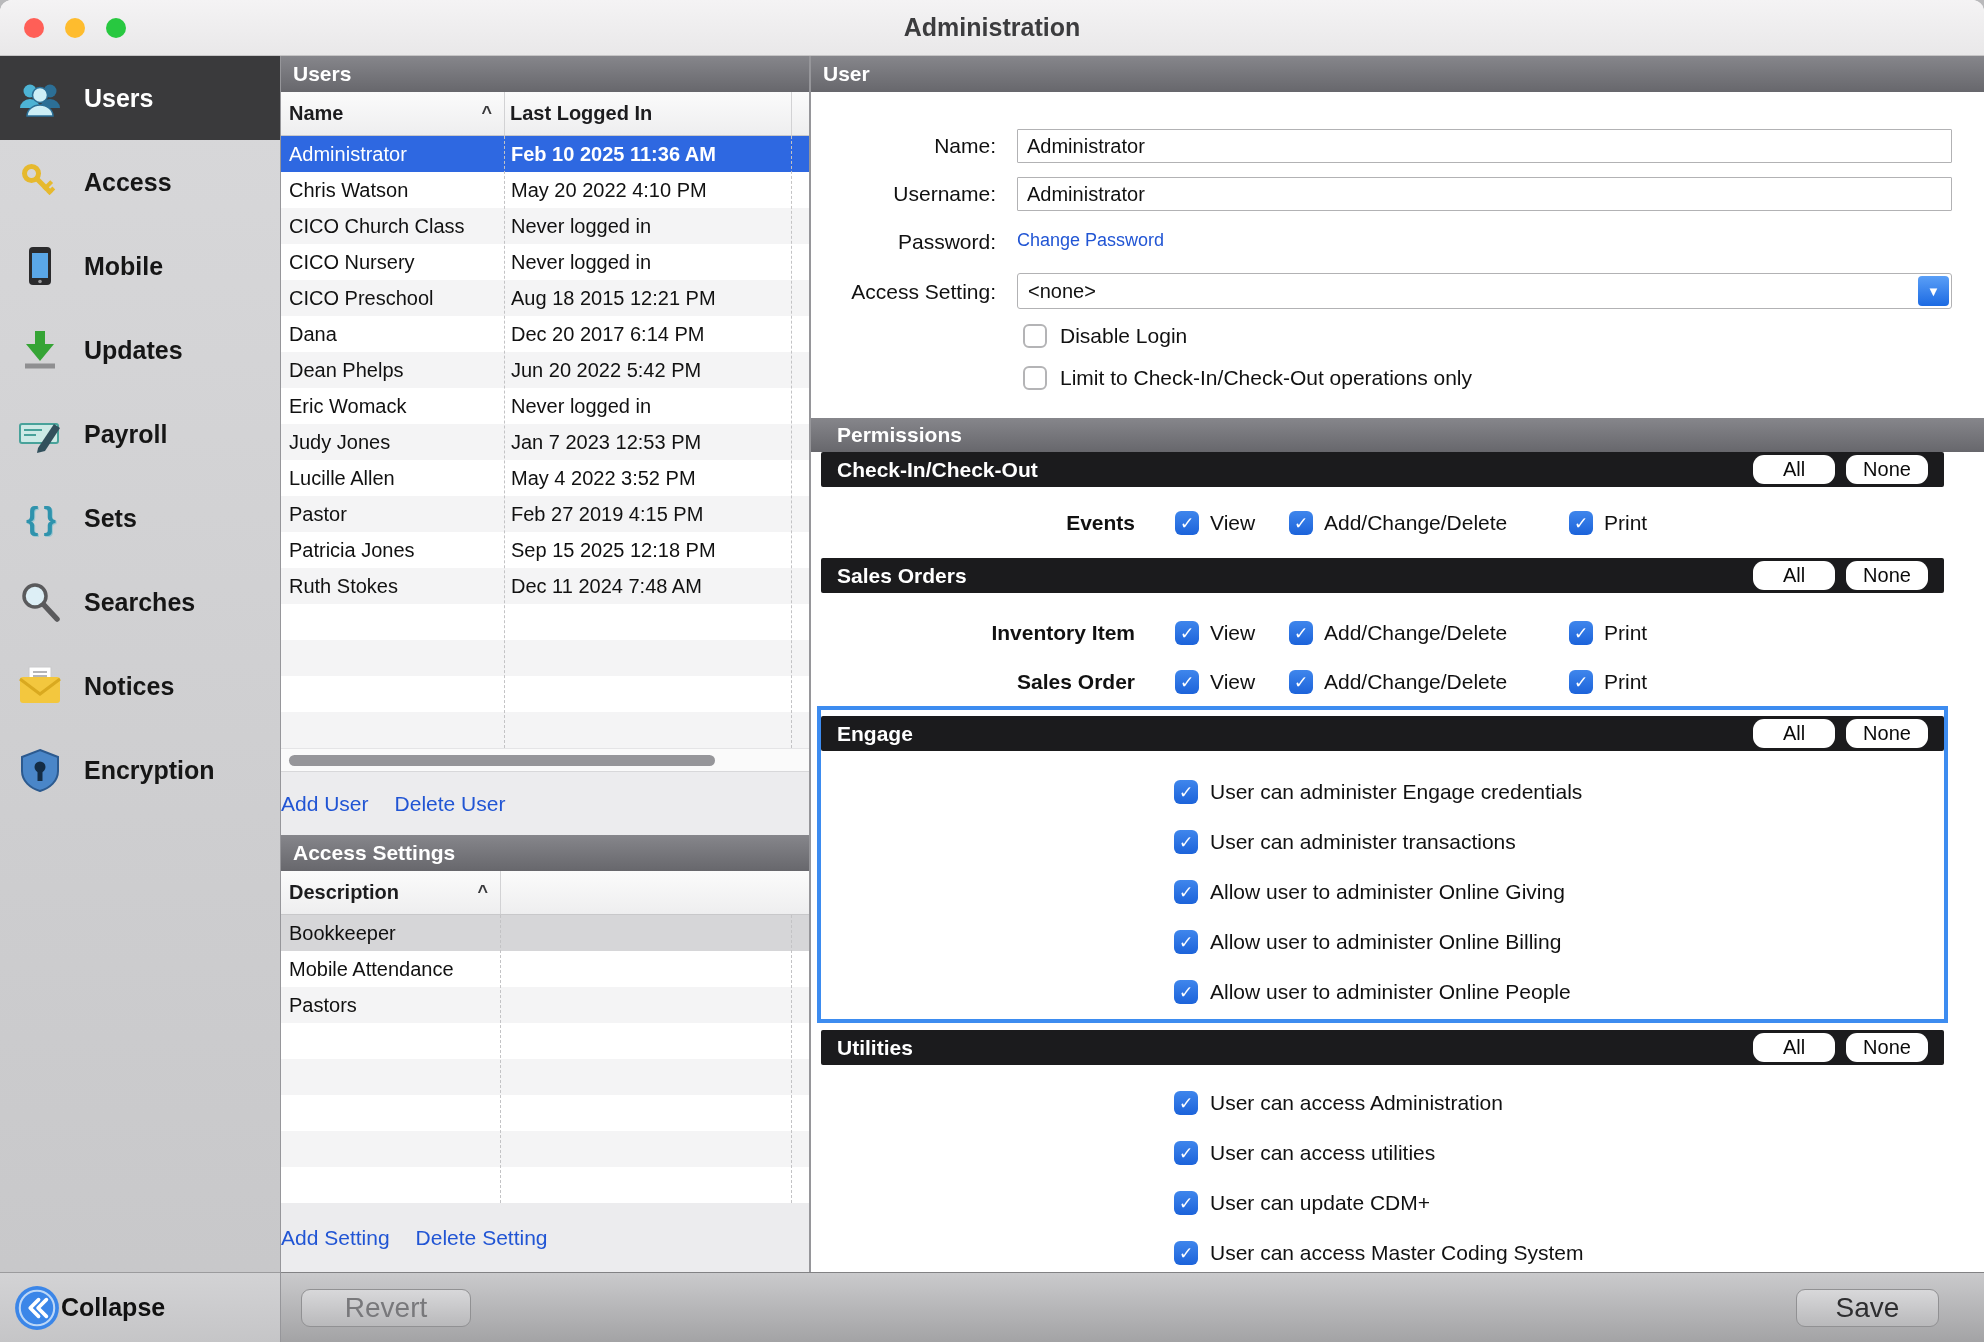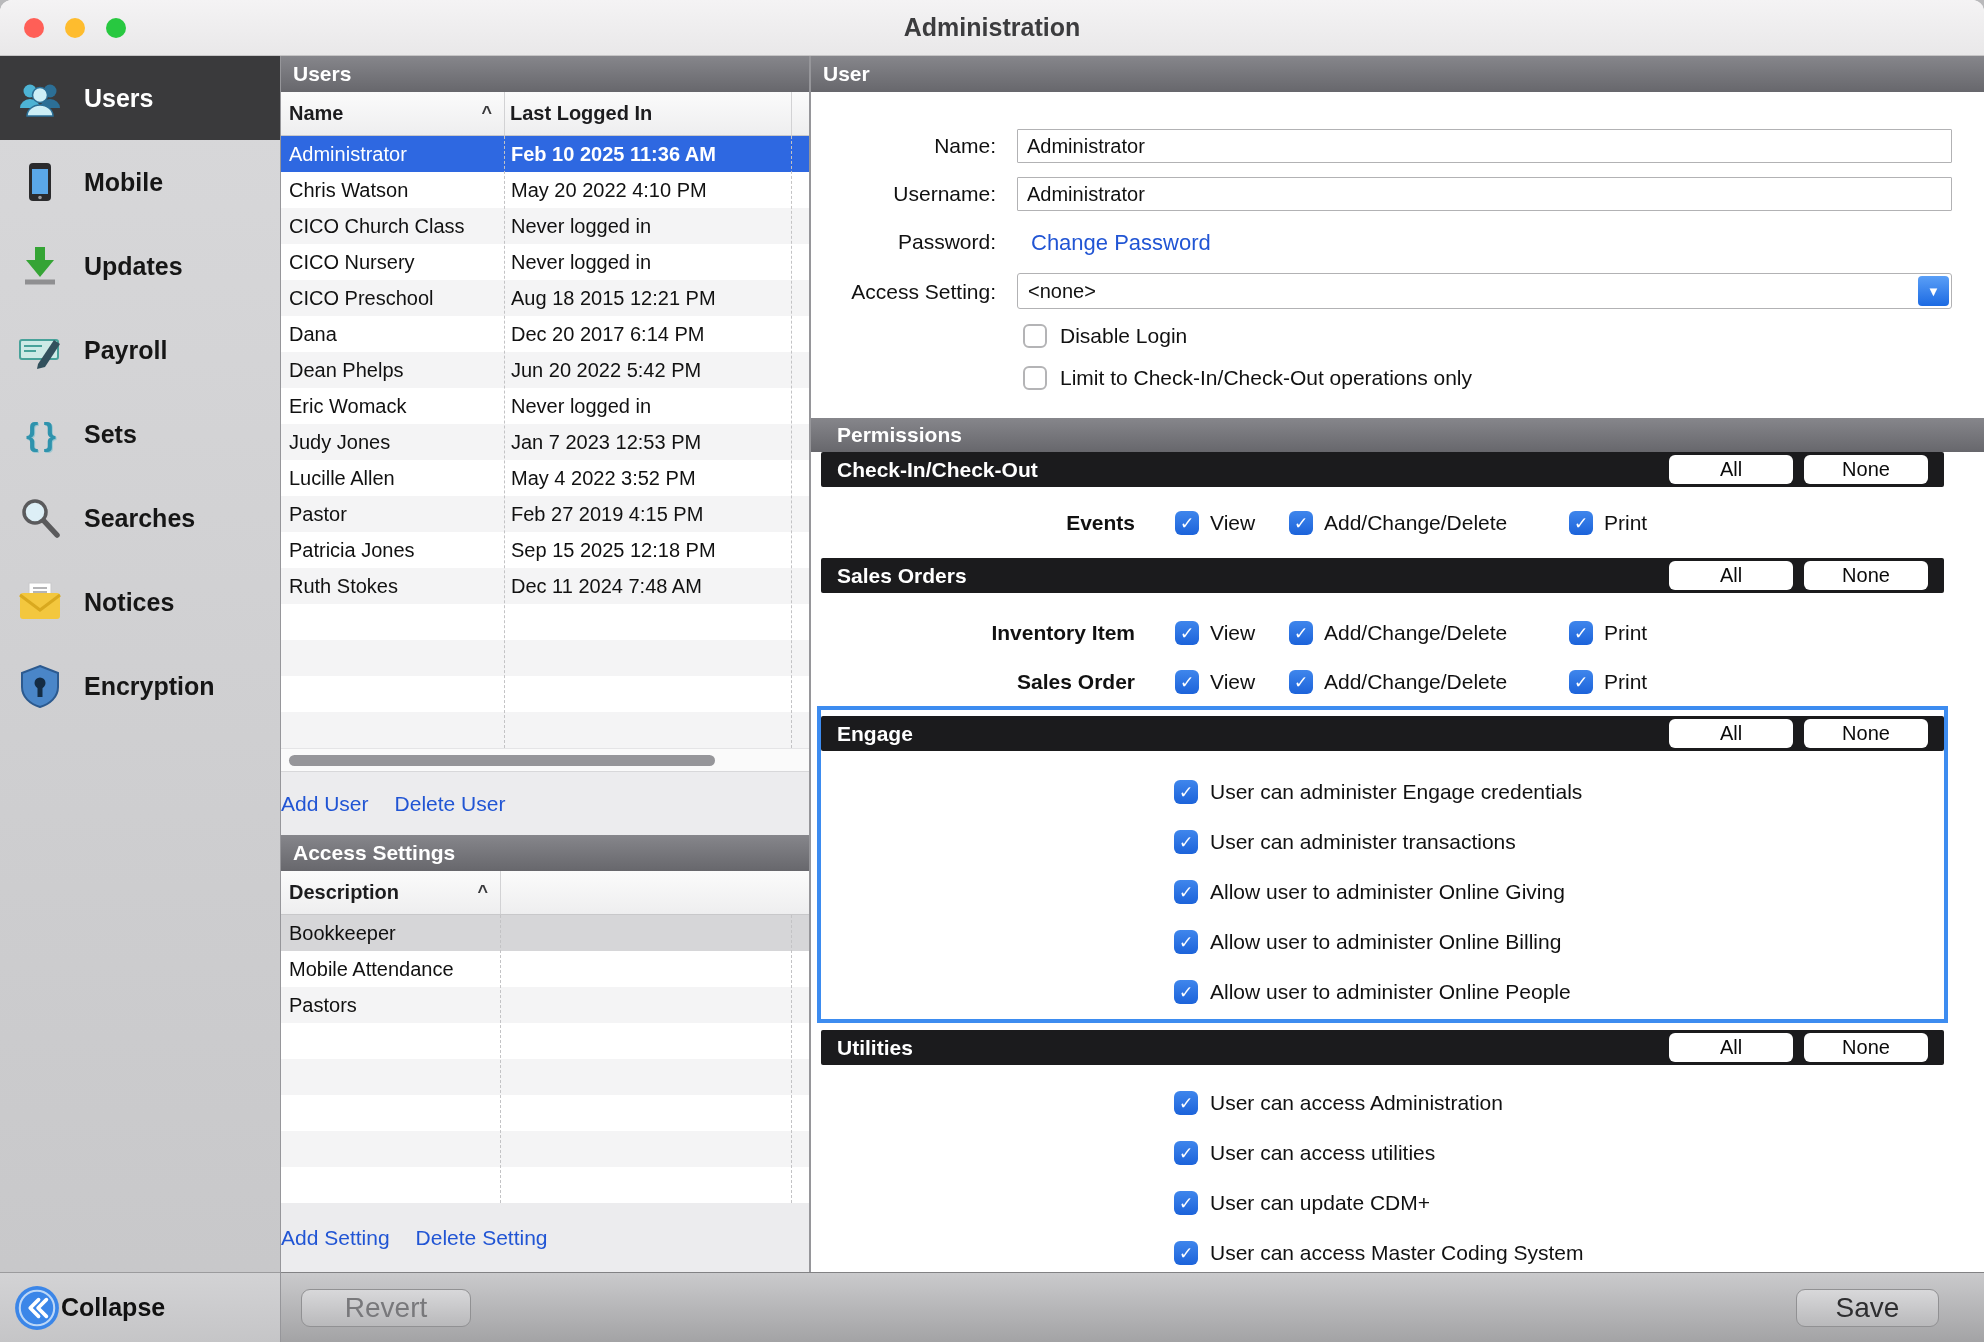--- a/index.html
+++ b/index.html
@@ -49,32 +49,32 @@
   .hthumb{position:absolute;left:8px;top:6px;width:426px;height:11px;border-radius:6px;background:#96969a}
   .links-row{height:63px;display:flex;align-items:center;gap:26px;font-size:21px;background:#ececee}
   .links-row.tall{height:69px}
   .link{color:#2155d4;cursor:pointer}
 
   
   .right-panel{position:absolute;left:810px;top:56px;right:0;bottom:70px;background:#fff;border-left:1px solid #96969a;overflow:hidden}
   .form{position:relative;height:326px;background:#fff}
   .flabel{position:absolute;left:0;width:185px;text-align:right;font-size:21px;color:#111}
   .finput{position:absolute;left:206px;width:935px;height:34px;border:1px solid #b2b2b4;border-radius:1px;background:#fff;font-family:inherit;font-size:20px;padding:0 9px;color:#111}
-  .link-change{position:absolute;left:220px;font-size:22px;color:#2155d4;cursor:pointer}
+  .link-change{position:absolute;left:206px;font-size:18px;color:#2155d4;cursor:pointer}
   .dropdown{position:absolute;left:206px;top:181px;width:935px;height:36px;border:1px solid #b2b2b4;border-radius:3px;display:flex;align-items:center;padding-left:10px;font-size:20px;background:#fff}
   .dd-btn{position:absolute;right:2px;top:2px;width:31px;height:30px;border-radius:4px;background:linear-gradient(#5a9ff7,#1c6ae2);color:#fff;display:flex;align-items:center;justify-content:center;font-size:13px}
   .form-check{position:absolute;left:212px;display:flex;align-items:center;gap:13px;font-size:21px}
   .cb{width:24px;height:24px;border-radius:6px;flex:0 0 24px;display:flex;align-items:center;justify-content:center}
   .cb.checked{background:linear-gradient(#3f86ec,#1c63da);color:#fff;font-size:17px;font-weight:bold}
   .cb.unchecked{background:#fff;border:2px solid #b4b4b6}
   .perm-header{height:34px;background:linear-gradient(#86868b,#67676c);color:#fff;font-size:21px;font-weight:bold;display:flex;align-items:center;padding-left:26px}
   .black-bar{height:35px;margin:0 40px 0 10px;background:#1b1b1d;border-radius:2px;color:#fff;display:flex;align-items:center;font-size:21px;font-weight:bold}
   .bar-title{padding-left:16px}
   .bar-buttons{margin-left:auto;display:flex;gap:11px;margin-right:16px}
-  .bar-btn{width:124px;height:29px;background:#fff;color:#0a0a0a;border:none;border-radius:6px;font-size:20px;font-family:inherit;display:flex;align-items:center;justify-content:center;cursor:pointer}
+  .bar-btn{width:82px;height:29px;background:#fff;color:#0a0a0a;border:none;border-radius:11px;font-size:20px;font-family:inherit;display:flex;align-items:center;justify-content:center;cursor:pointer}
   .perm-row{position:relative;height:36px}
   .row-label{position:absolute;left:0;width:324px;text-align:right;line-height:36px;font-size:21px;font-weight:bold}
   .pcheck{position:absolute;top:0;height:36px;display:flex;align-items:center;gap:11px;font-size:21px}
   .pos-view{left:364px}.pos-acd{left:478px}.pos-print{left:758px}
   .row-events{margin-top:18px;margin-bottom:17px}
   .row-inv{margin-top:22px}
   .row-so{margin-top:13px;margin-bottom:6px}
   .engage-box{margin:0 36px 0 6px;border:4px solid #3d8cf0;padding:6px 0 9px;background:#fff}
   .engage-box .black-bar{margin:0}
   .opt-row{display:flex;align-items:center;gap:12px;height:36px;font-size:21px;margin-top:14px;padding-left:353px;white-space:nowrap}
@@ -113,20 +113,33 @@
             <path d="M23 33 a10 9 0 0 1 20 0 z" fill="#2c6f96"></path>
             <circle cx="23" cy="20" r="7.5" fill="#cdeef6" stroke="#2c6f96" stroke-width="1.5"></circle>
             <path d="M10 41 a13 11 0 0 1 26 0 z" fill="#cdeef6" stroke="#2c6f96" stroke-width="1.5"></path>
           </svg>
       </span>
       <span class="sb-label">Users</span>
     </div>
     <div class="sidebar-item">
       <span class="sb-icon">
         <svg viewBox="0 0 46 46">
+            <g transform="rotate(-45 23 23)" fill="#e6b92e">
+              <circle cx="23" cy="11" r="7" fill="none" stroke="#e6b92e" stroke-width="5"></circle>
+              <rect x="20.5" y="17" width="5" height="22"></rect>
+              <rect x="20.5" y="29" width="11" height="4"></rect>
+              <rect x="20.5" y="35" width="8" height="4"></rect>
+            </g>
+          </svg>
+      </span>
+      <span class="sb-label">Access</span>
+    </div>
+    <div class="sidebar-item">
+      <span class="sb-icon">
+        <svg viewBox="0 0 46 46">
             <rect x="12" y="4" width="22" height="38" rx="4" fill="#2b2b2d"></rect>
             <rect x="15" y="10" width="16" height="25" fill="#5aa7e8"></rect>
             <circle cx="23" cy="38.5" r="1.8" fill="#9a9a9c"></circle>
           </svg>
       </span>
       <span class="sb-label">Mobile</span>
     </div>
     <div class="sidebar-item">
       <span class="sb-icon">
         <svg viewBox="0 0 46 46">

